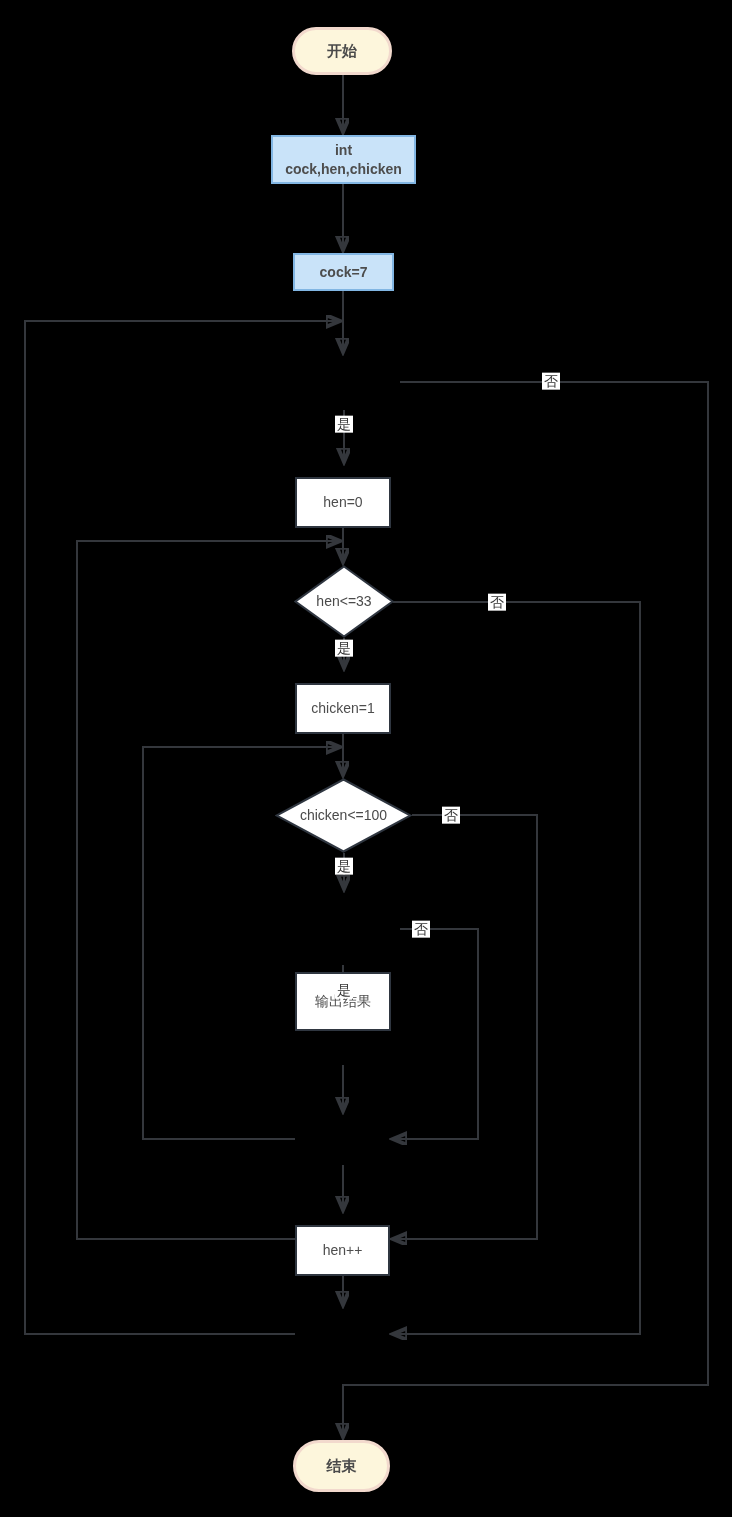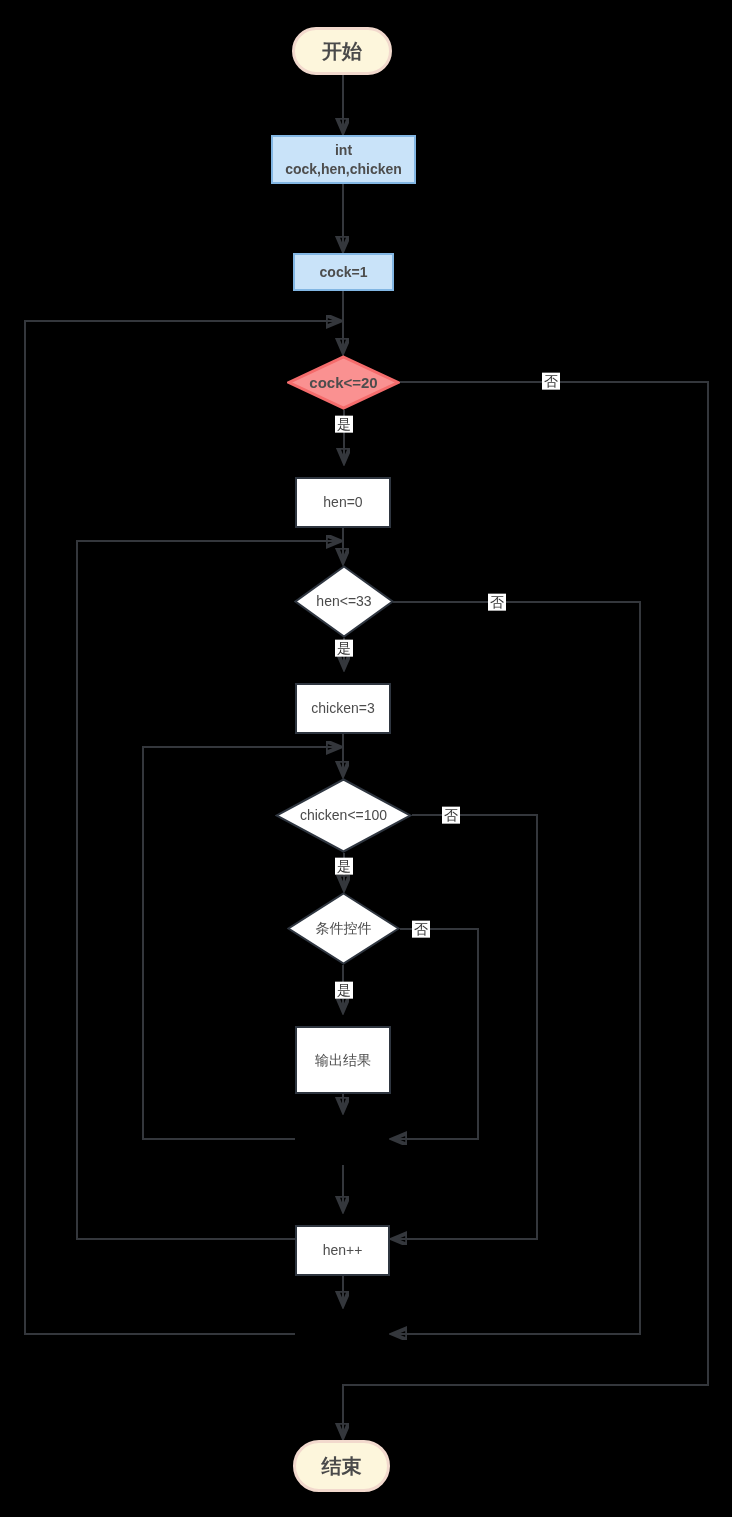--- a/index.html
+++ b/index.html
@@ -5,21 +5,21 @@
   html,body{margin:0;padding:0;background:#000;}
   .canvas{
     position:relative;width:732px;height:1517px;background:#000;overflow:hidden;
     font-family:"Liberation Sans","DejaVu Sans",sans-serif;
   }
   svg.edges{position:absolute;left:0;top:0;pointer-events:none;}
   svg.edges path{fill:none;stroke:#34373c;stroke-width:2;}
   .node{position:absolute;display:flex;align-items:center;justify-content:center;
         box-sizing:border-box;text-align:center;color:#4a4a4a;font-size:14px;line-height:1.3;}
   .terminal{background:#FDF6DC;border:3px solid #F2D9CD;border-radius:26px;
-            font-weight:bold;font-size:20px;color:#4a4a4a;}
+            font-weight:bold;font-size:15px;color:#4a4a4a;}
   .proc-blue{background:#C9E3F9;border:2px solid #82B6E3;font-weight:bold;color:#4d4d4d;}
   .proc-white{background:#FFFFFF;border:2px solid #2f3640;color:#4d4d4d;margin-top:12px;}
   .diamond{background:transparent;border:none;}
   .diamond svg{position:absolute;left:0;top:0;width:100%;height:100%;}
   .diamond .dtext{position:relative;z-index:2;}
   .diamond.red .dtext{font-weight:bold;font-size:15px;color:#4d4d4d;}
   .chip{position:absolute;transform:translate(-50%,-50%);background:#FFFFFF;color:#333333;
         font-size:14px;line-height:1.05;padding:1px 2px;z-index:3;}
   .two-line span{display:block;text-align:center;}
 </style>
@@ -79,60 +79,48 @@
   </div>
 
   <div class="node proc-blue two-line" style="left:271px;top:135px;width:145px;height:49px">
     <div>
       <span>int</span>
       <span>cock,hen,chicken</span>
     </div>
   </div>
 
   <div class="node proc-blue" style="left:293px;top:253px;width:101px;height:38px">
-    <span>cock=1</span>
+    <span>cock=7</span>
   </div>
 
-  <div class="node diamond red" style="left:287px;top:355px;width:113px;height:55px">
-    <svg viewBox="0 0 113 55" preserveAspectRatio="none">
-      <polygon points="56.5,2 111,27.5 56.5,53 2,27.5" fill="#FA9191" stroke="#F56C6C" stroke-width="3"></polygon>
-    </svg>
-    <span class="dtext">cock&lt;=20</span>
-  </div>
 
   <div class="node proc-white" style="left:295px;top:465px;width:96px;height:51px">
     <span>hen=0</span>
   </div>
 
   <div class="node diamond" style="left:294px;top:565px;width:100px;height:73px">
     <svg viewBox="0 0 100 73" preserveAspectRatio="none">
       <polygon points="50,1.5 98.5,36.5 50,71.5 1.5,36.5" fill="#FFFFFF" stroke="#2f3640" stroke-width="2"></polygon>
     </svg>
     <span class="dtext">hen&lt;=33</span>
   </div>
 
   <div class="node proc-white" style="left:295px;top:671px;width:96px;height:51px">
-    <span>chicken=3</span>
+    <span>chicken=1</span>
   </div>
 
   <div class="node diamond" style="left:275px;top:778px;width:137px;height:75px">
     <svg viewBox="0 0 137 75" preserveAspectRatio="none">
       <polygon points="68.5,1.5 135.5,37.5 68.5,73.5 1.5,37.5" fill="#FFFFFF" stroke="#2f3640" stroke-width="2"></polygon>
     </svg>
     <span class="dtext">chicken&lt;=100</span>
   </div>
 
-  <div class="node diamond" style="left:287px;top:892px;width:113px;height:73px">
-    <svg viewBox="0 0 113 73" preserveAspectRatio="none">
-      <polygon points="56.5,1.5 111.5,36.5 56.5,71.5 1.5,36.5" fill="#FFFFFF" stroke="#2f3640" stroke-width="2"></polygon>
-    </svg>
-    <span class="dtext">条件控件</span>
-  </div>
 
-  <div class="node proc-white" style="left:295px;top:1014px;width:96px;height:68px">
+  <div class="node proc-white" style="left:295px;top:960px;width:96px;height:59px">
     <span>输出结果</span>
   </div>
 
 
   <div class="node proc-white" style="left:295px;top:1213px;width:95px;height:51px">
     <span>hen++</span>
   </div>
 
 
   <div class="node terminal" style="left:293px;top:1440px;width:97px;height:52px">

